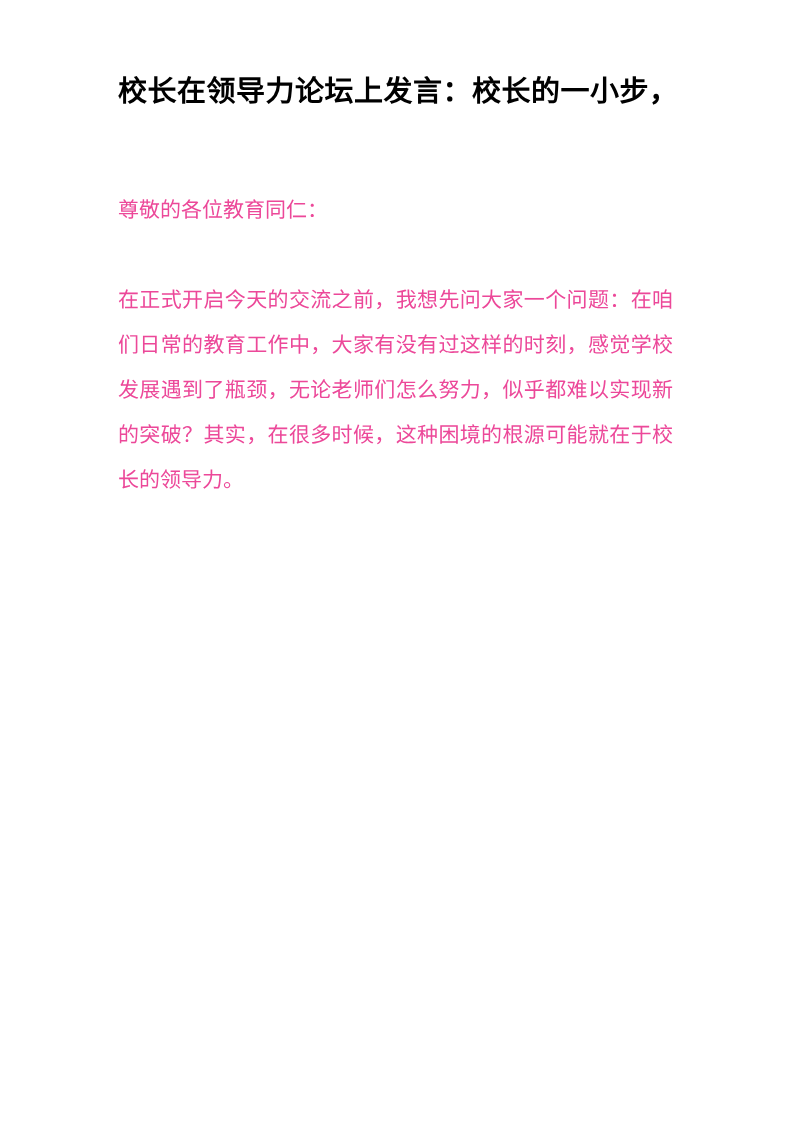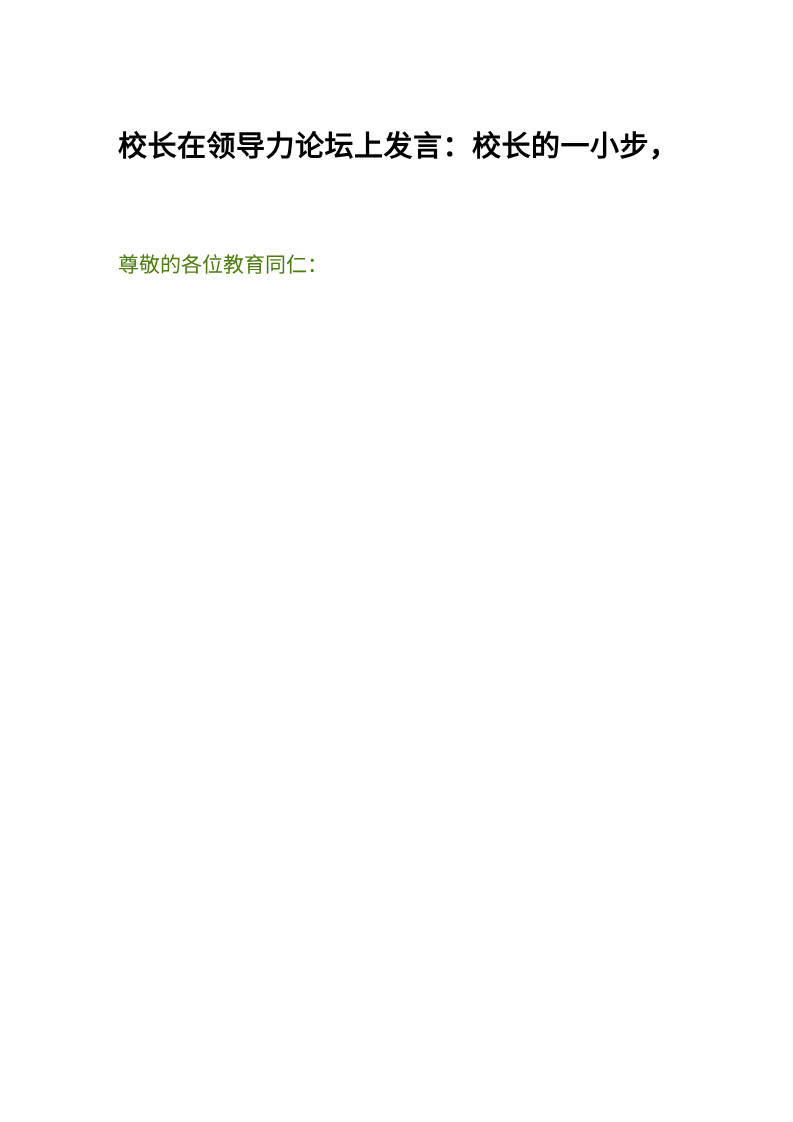--- a/index.html
+++ b/index.html
@@ -7,21 +7,21 @@
     padding: 0;
     background: #ffffff;
   }
   .page {
     position: relative;
     width: 793px;
     height: 1122px;
     margin: 0 auto;
     background: #ffffff;
     box-sizing: border-box;
-    padding: 97px 120px 0 118px;
+    padding: 42px 120px 0 118px;
     overflow: hidden;
     font-family: "Liberation Sans", "DejaVu Sans", sans-serif;
     color: #000000;
   }
   .doc-title {
     margin: 0;
     padding: 0;
     font-size: 29px;
     font-weight: 700;
     line-height: 98px;
@@ -33,33 +33,34 @@
     display: block;
     white-space: nowrap;
   }
   .para {
     margin: 45px 0 0 0;
     padding: 0;
     font-size: 21px;
     line-height: 45px;
     text-align: justify;
     text-justify: inter-ideograph;
-    color: #4d7c0f;
+    color: #ec4899;
   }
   .para.salutation {
     margin-top: 47px;
   }
 </style>
 </head>
 <body>
 
 <div class="page">
 
   <h1 class="doc-title">
     <span class="title-line">校长在领导力论坛上发言：校长的一小步，</span>
   </h1>
 
   <p class="para salutation">尊敬的各位教育同仁：</p>
 
 
+  <p class="para body-paragraph">在正式开启今天的交流之前，我想先问大家一个问题：在咱们日常的教育工作中，大家有没有过这样的时刻，感觉学校发展遇到了瓶颈，无论老师们怎么努力，似乎都难以实现新的突破？其实，在很多时候，这种困境的根源可能就在于校长的领导力。</p>
 
 
 </div>
 
 </body></html>

